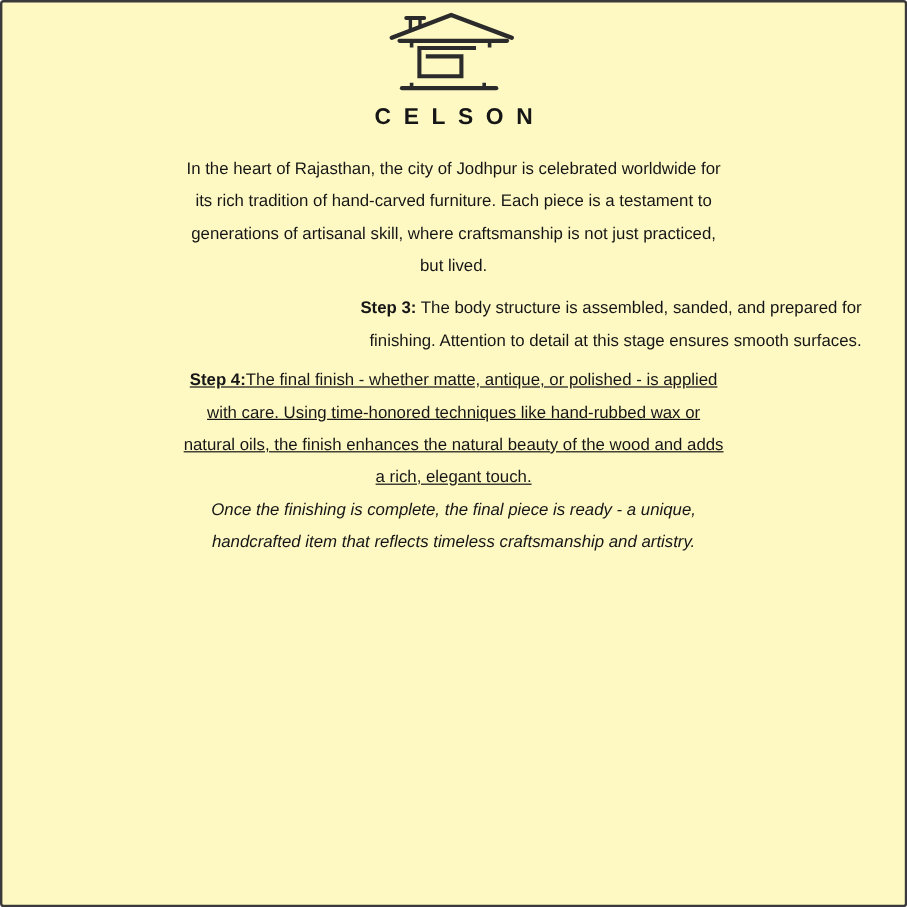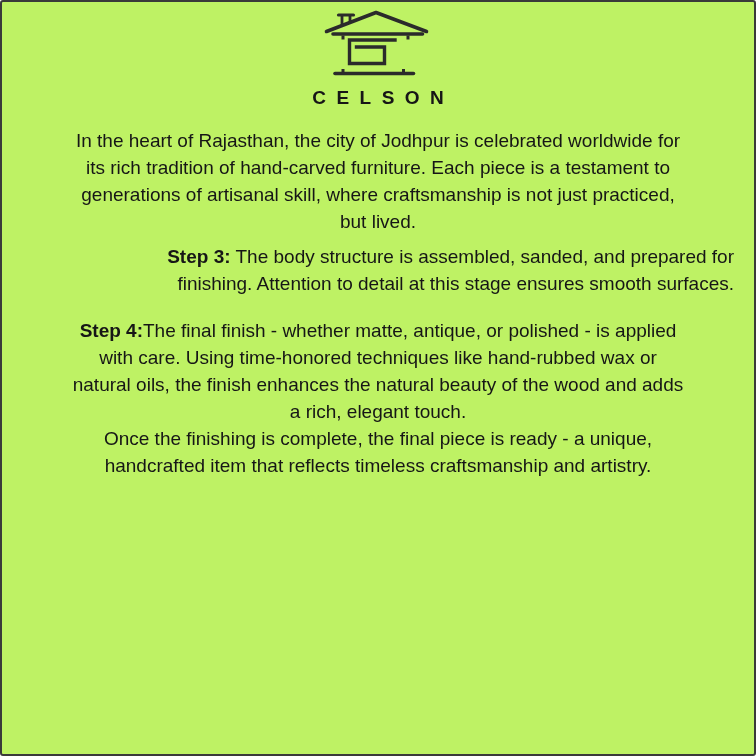--- a/index.html
+++ b/index.html
@@ -2,21 +2,21 @@
 <html><head>
 <meta charset="utf-8">
 <style>
   html, body { margin: 0; padding: 0; background: #ffffff; }
   .page {
     box-sizing: border-box;
     width: 756px;
     height: 756px;
     border: 2px solid #3a3a3a;
     border-radius: 3px;
-    background: #bef264;
+    background: #fef9c3;
     font-family: "Liberation Sans", sans-serif;
     color: #161616;
     text-align: center;
     padding-top: 6px;
     overflow: hidden;
   }
   .logo-wrap { line-height: 0; }
   .logo-svg { display: inline-block; }
   .logo-svg path {
     fill: none;
@@ -39,33 +39,33 @@
     font-weight: 700;
     line-height: 22px;
   }
   .title .ls {
     display: inline-block;
     letter-spacing: 4px;
     margin-right: -4px;
   }
   .body-text {
     margin-top: 19px;
-    padding: 0 20px;
-    font-size: 19px;
+    padding: 0 36px;
+    font-size: 14px;
     line-height: 27px;
   }
   .para {
     margin: 0;
     white-space: pre-line;
   }
   .para b { font-weight: 700; }
   .gap-lg { margin-top: 19px; }
-  .gap-md { margin-top: 20px; }
+  .gap-md { margin-top: 6px; text-decoration: underline; }
   .gap-sm { margin-top: 8px; text-align: right; }
-  .gap-none { margin-top: 0; }
+  .gap-none { margin-top: 0; font-style: italic; }
 </style>
 </head>
 <body>
 
 <div class="page">
 
   <div class="logo-wrap">
     <svg class="logo-svg" width="110" height="70" viewBox="0 0 110 70" aria-hidden="true">
 
       <path d="M3.5 23.5 L53 4.5 L103.5 23.5" stroke-width="3.6" stroke-linecap="round" stroke-linejoin="round"></path>

